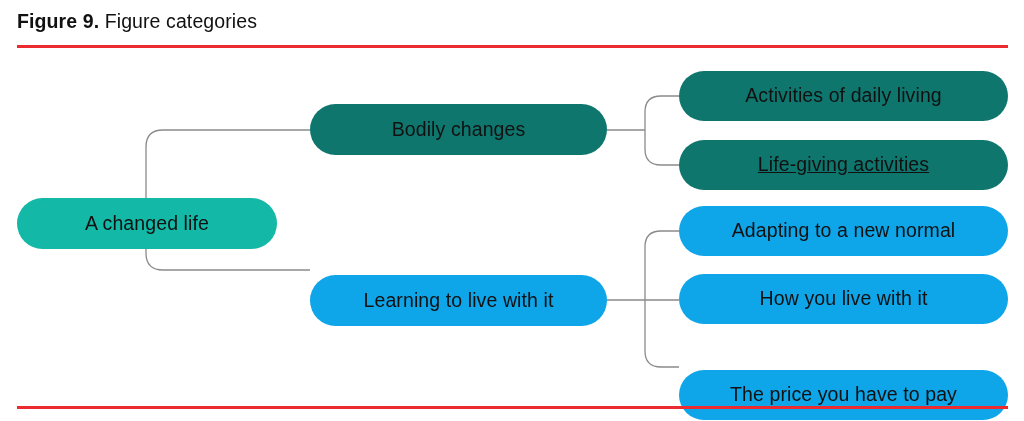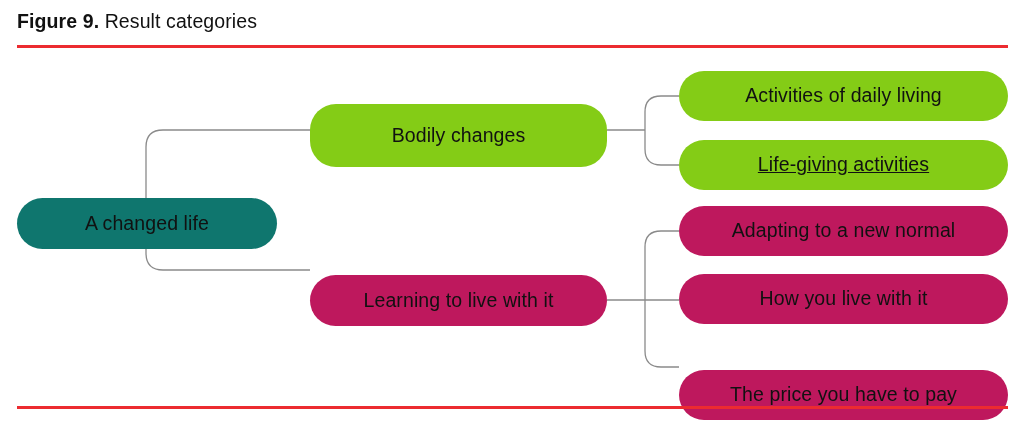--- a/index.html
+++ b/index.html
@@ -77,46 +77,46 @@
     border-radius: 26px;
     font-size: 19.5px;
     line-height: 1;
     letter-spacing: 0.1px;
     white-space: nowrap;
     color: #111111;
     box-sizing: border-box;
     padding: 0 14px;
   }
   .node-root {
+    background: #14b8a6;
+  }
+  .node-blue {
     background: #0f766e;
   }
-  .node-blue {
-    background: #84cc16;
-  }
   .node-pink {
-    background: #be185d;
+    background: #0ea5e9;
   }
 
   
   .n-root      { left: 17px;  top: 198px; width: 260px; height: 51px; }
-  .n-bodily    { left: 310px; top: 104px; width: 297px; height: 63px; justify-content: center; }
+  .n-bodily    { left: 310px; top: 104px; width: 297px; height: 51px; justify-content: center; }
   .n-learning  { left: 310px; top: 275px; width: 297px; height: 51px; }
   .n-adl       { left: 679px; top: 71px;  width: 329px; height: 50px; }
   .n-lifegiv   { left: 679px; top: 140px; width: 329px; height: 50px; text-decoration: underline; }
   .n-adapting  { left: 679px; top: 206px; width: 329px; height: 50px; }
   .n-howdeal   { left: 679px; top: 274px; width: 329px; height: 50px; }
   .n-price     { left: 679px; top: 342px; width: 329px; height: 50px; margin-top: 28px; }
 </style>
 </head>
 <body>
 
 <div id="figure-root">
 
   <div class="caption">
-    <span class="cap-label">Figure 9.</span><span class="cap-text"> Result categories</span>
+    <span class="cap-label">Figure 9.</span><span class="cap-text"> Figure categories</span>
   </div>
 
   <div class="rule rule-top"></div>
 
   <div class="diagram">
 
     <svg class="connectors" viewBox="0 0 1024 421" width="1024" height="421" aria-hidden="true">
       <g fill="none" stroke="#8a8a8a" stroke-width="1.3">
 
         <path d="M 310 130 L 163 130 Q 146 130 146 147 L 146 253 Q 146 270 163 270 L 310 270"></path>

